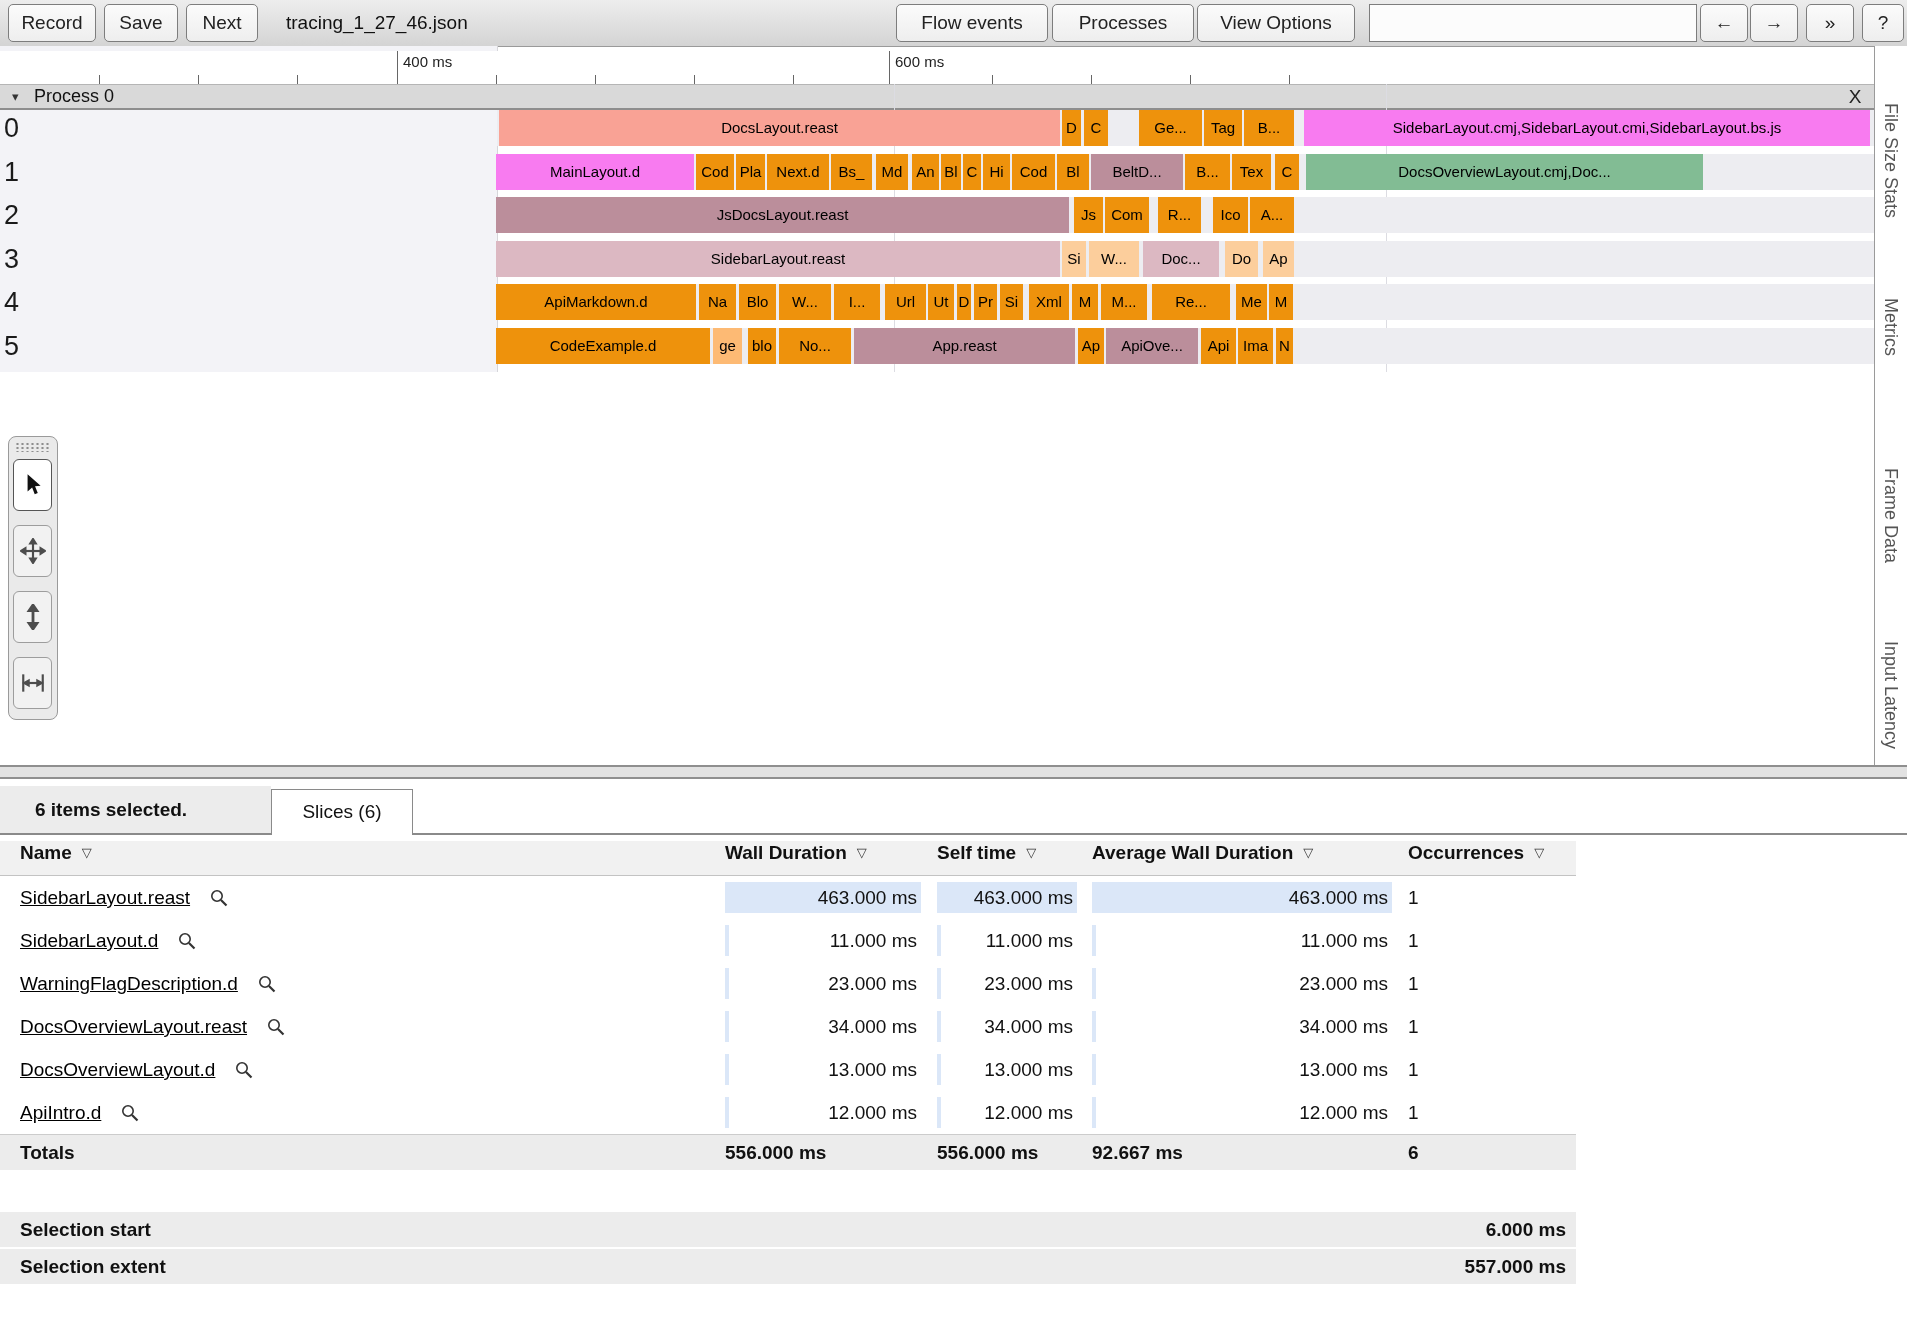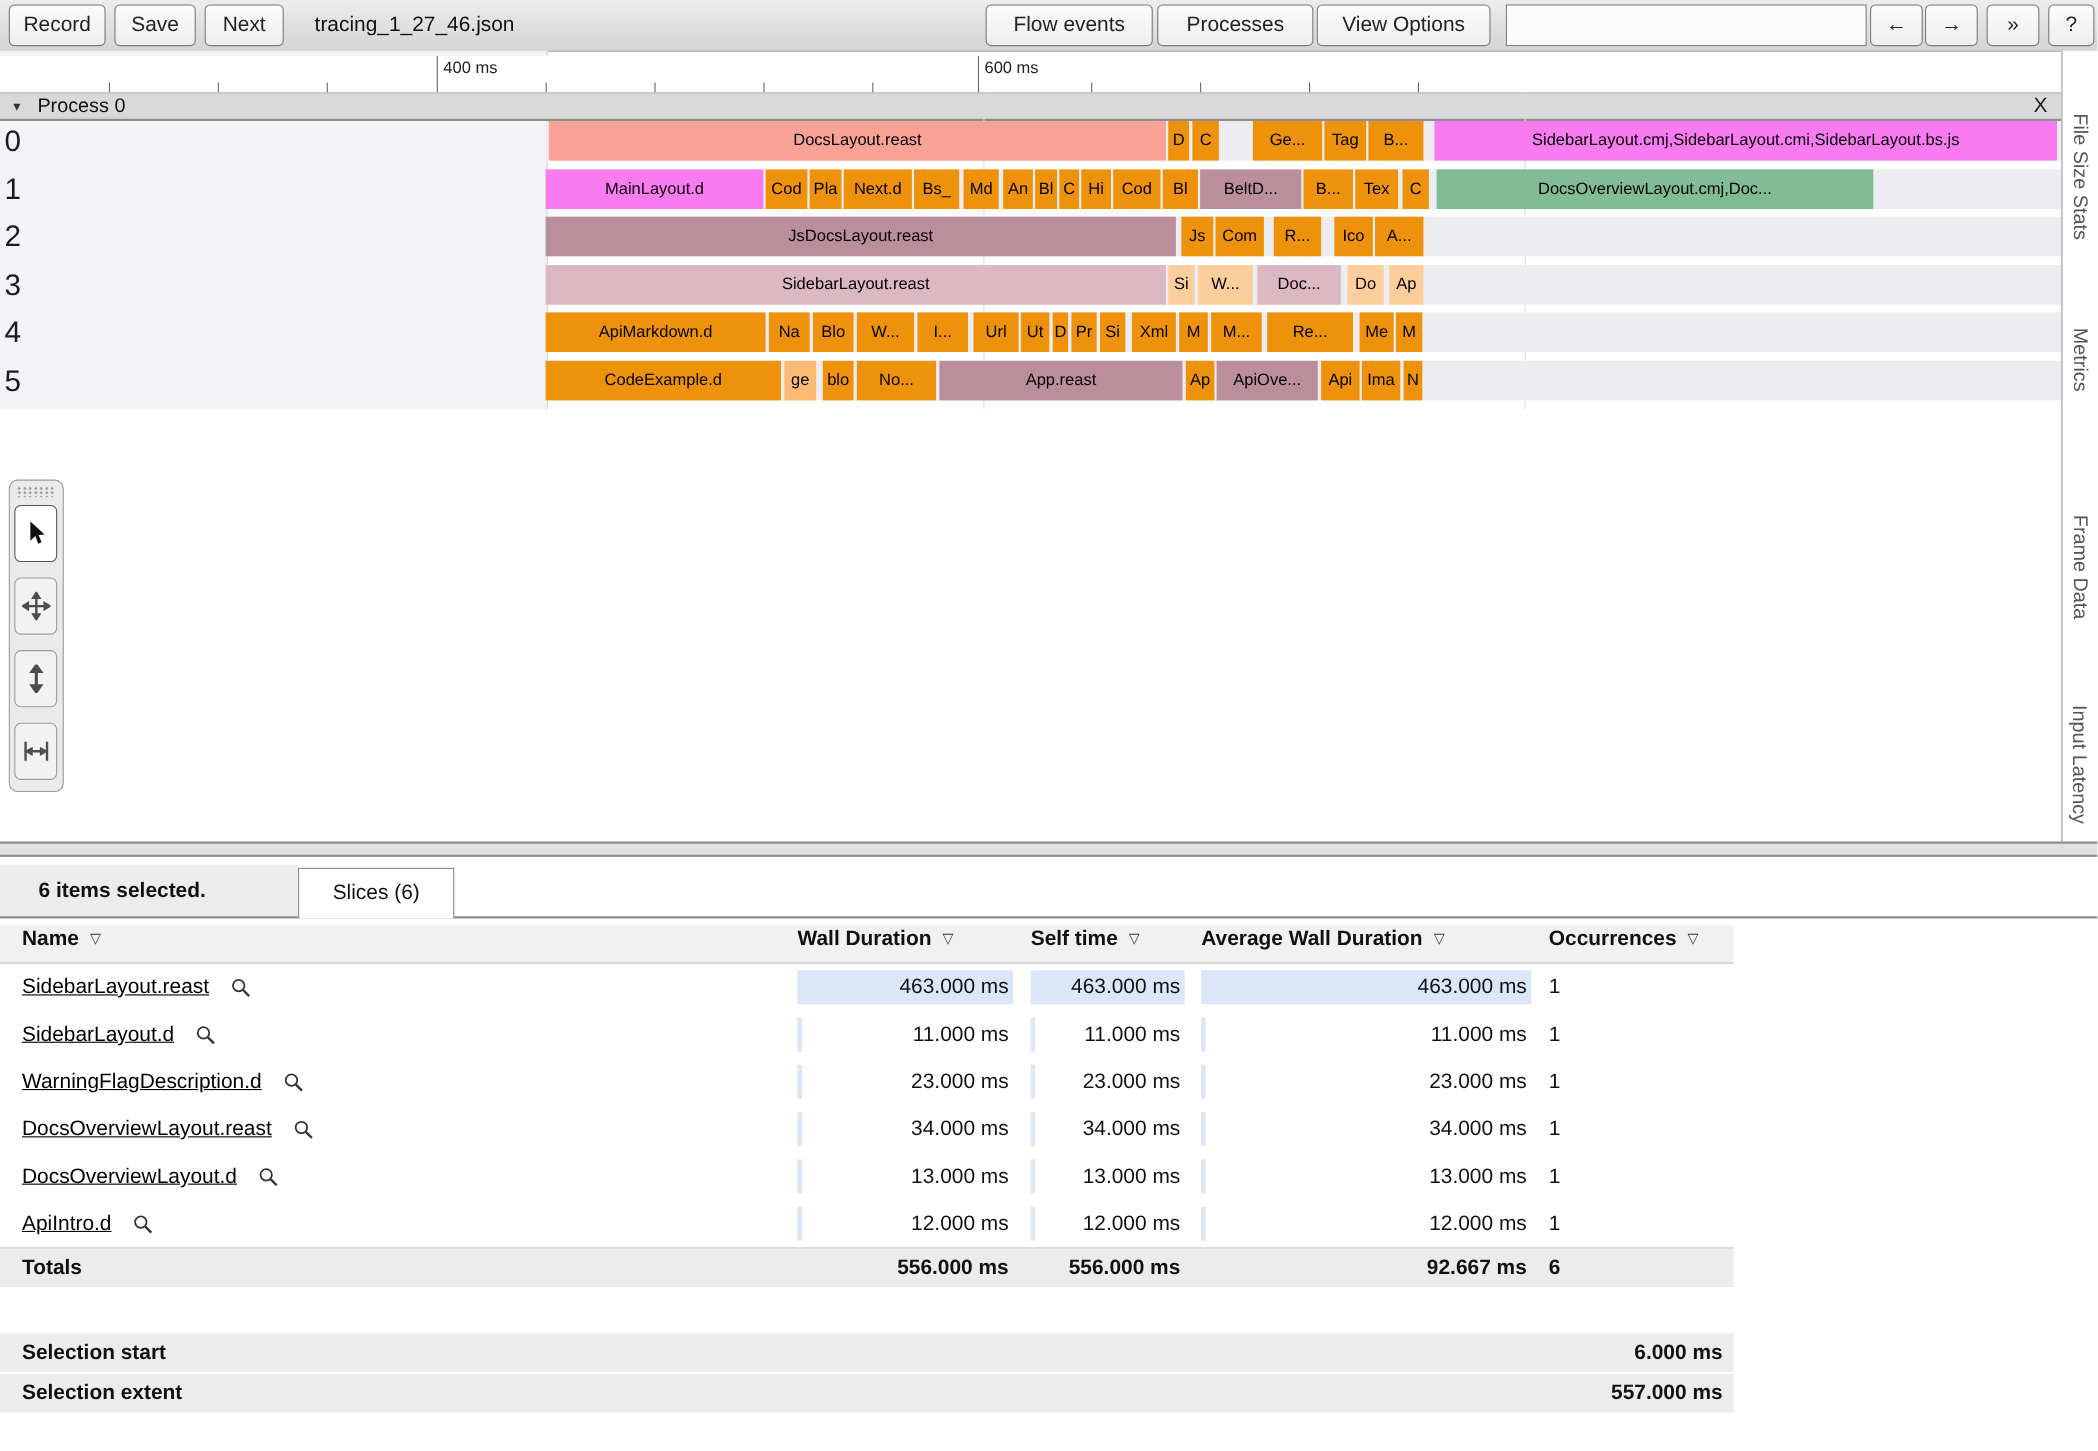--- a/index.html
+++ b/index.html
@@ -73,21 +73,21 @@
   .trow{position:absolute;left:0;width:1576px;height:43px;font-size:19px;line-height:43px;}
   .namecell{position:absolute;left:20px;top:0;display:flex;align-items:center;gap:18px;}
   .namecell a{color:#000;text-decoration:underline;}
   .vcell{position:absolute;top:6px;height:31px;line-height:31px;}
   .vbar{position:absolute;left:0;top:0;height:31px;background:#dbe7f8;}
   .vtext{position:absolute;right:4px;top:0;}
   .occell{position:absolute;left:1408px;top:0;line-height:43px;}
 
   #totals{left:0;top:1134px;width:1576px;height:36px;background:#ececec;font-weight:bold;font-size:19px;
     line-height:36px;box-sizing:border-box;border-top:1px solid #ccc;}
-  #totals .tval{position:absolute;top:0;text-align:right;}
+  #totals .tval{position:absolute;top:0;}
 
   .selrow{left:0;width:1576px;height:35px;background:#ececec;font-size:19px;font-weight:bold;line-height:35px;}
   .selrow .lbl{position:absolute;left:20px;}
   .selrow .val{position:absolute;right:10px;}
 </style>
 </head>
 <body>
 
 <div id="app">
 

